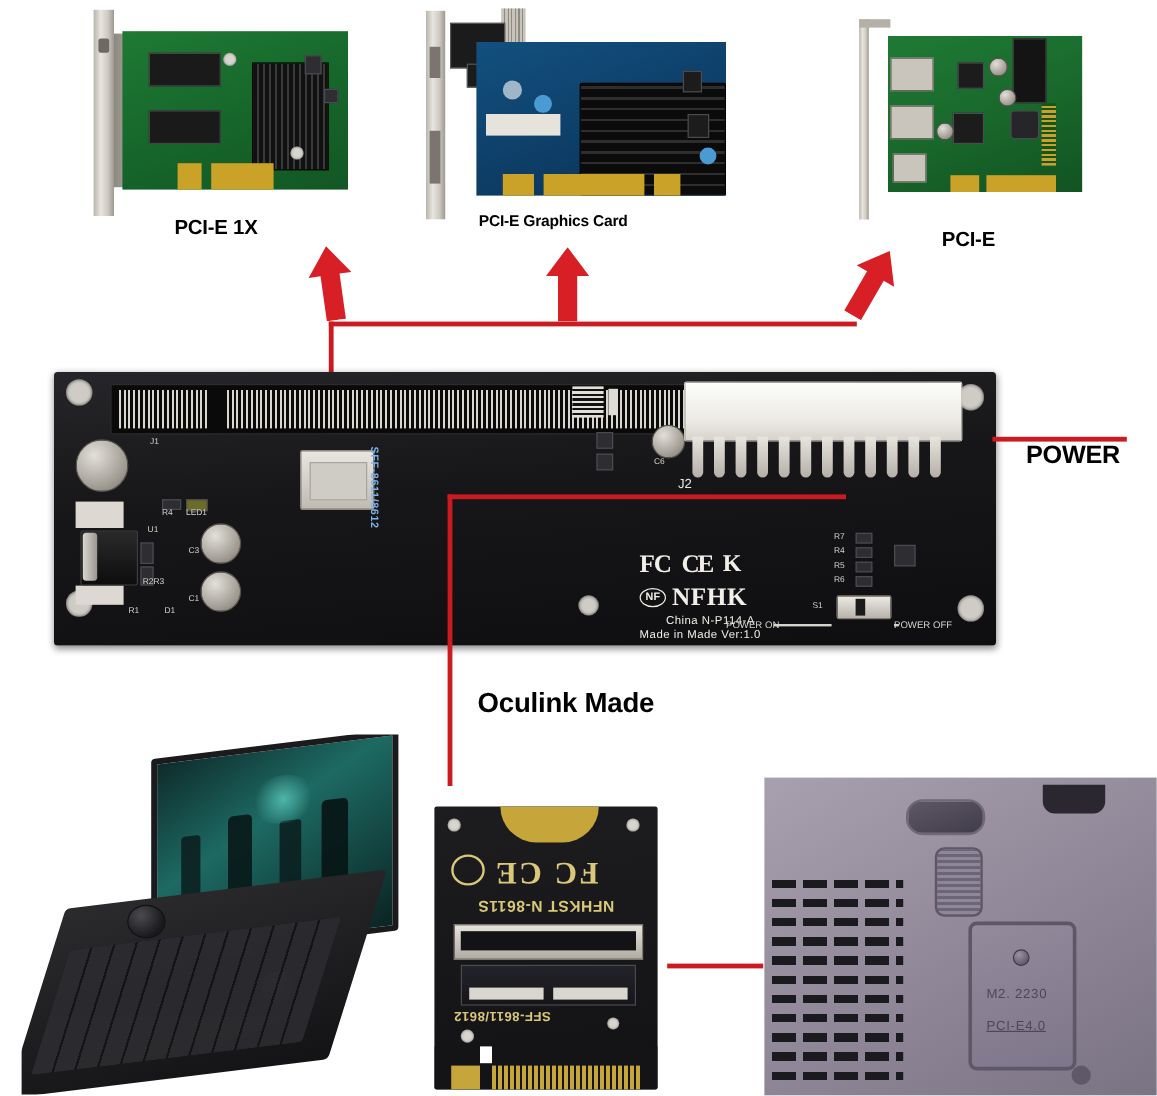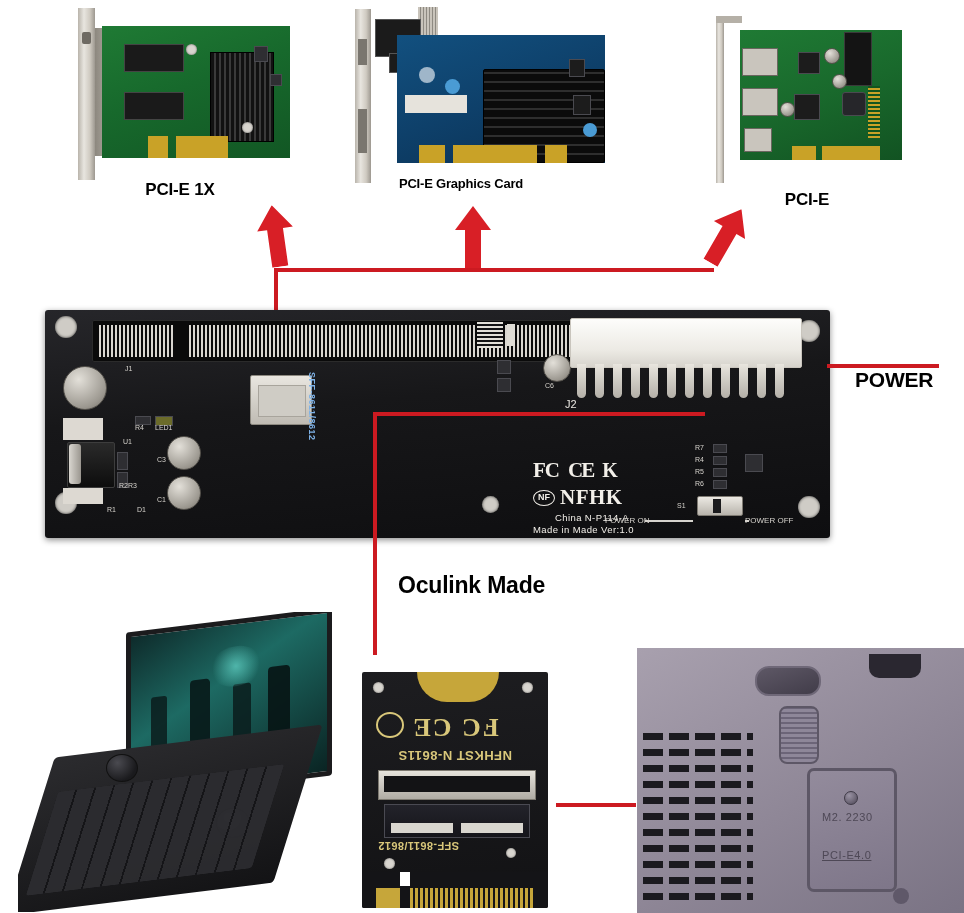--- a/index.html
+++ b/index.html
@@ -369,18 +369,18 @@
   <div class="slider" style="left:142px;top:58px;width:36px;height:54px;"></div>
 
   <div class="abs" style="left:6px;top:82px;width:110px;height:170px;
               background:repeating-linear-gradient(0deg,#1b1a1f 0 7px,rgba(0,0,0,0) 7px 16px);
               -webkit-mask-image:repeating-linear-gradient(90deg,#000 0 20px,rgba(0,0,0,0) 20px 26px);
               mask-image:repeating-linear-gradient(90deg,#000 0 20px,rgba(0,0,0,0) 20px 26px);"></div>
 
   <div class="bay-door" style="left:170px;top:120px;width:84px;height:118px;">
     <div style="position:absolute;left:34px;top:20px;width:12px;height:12px;border-radius:50%;
                 background:radial-gradient(circle at 35% 30%,#9a93a4,#4d4756);border:1px solid #3e3946;"></div>
-    <div class="bay-txt" style="left:12px;top:40px;">M2. 2230</div>
+    <div class="bay-txt" style="left:12px;top:52px;">M2. 2230</div>
     <div class="bay-txt" style="left:12px;top:78px;text-decoration:underline;">PCI-E4.0</div>
   </div>
   <div class="abs" style="left:232px;top:6px;width:52px;height:24px;background:#2a2730;border-radius:0 0 10px 10px;"></div>
   <div class="abs" style="left:256px;top:240px;width:16px;height:16px;border-radius:50%;background:#5f5869;"></div>
 </div>
 
 </body></html>

